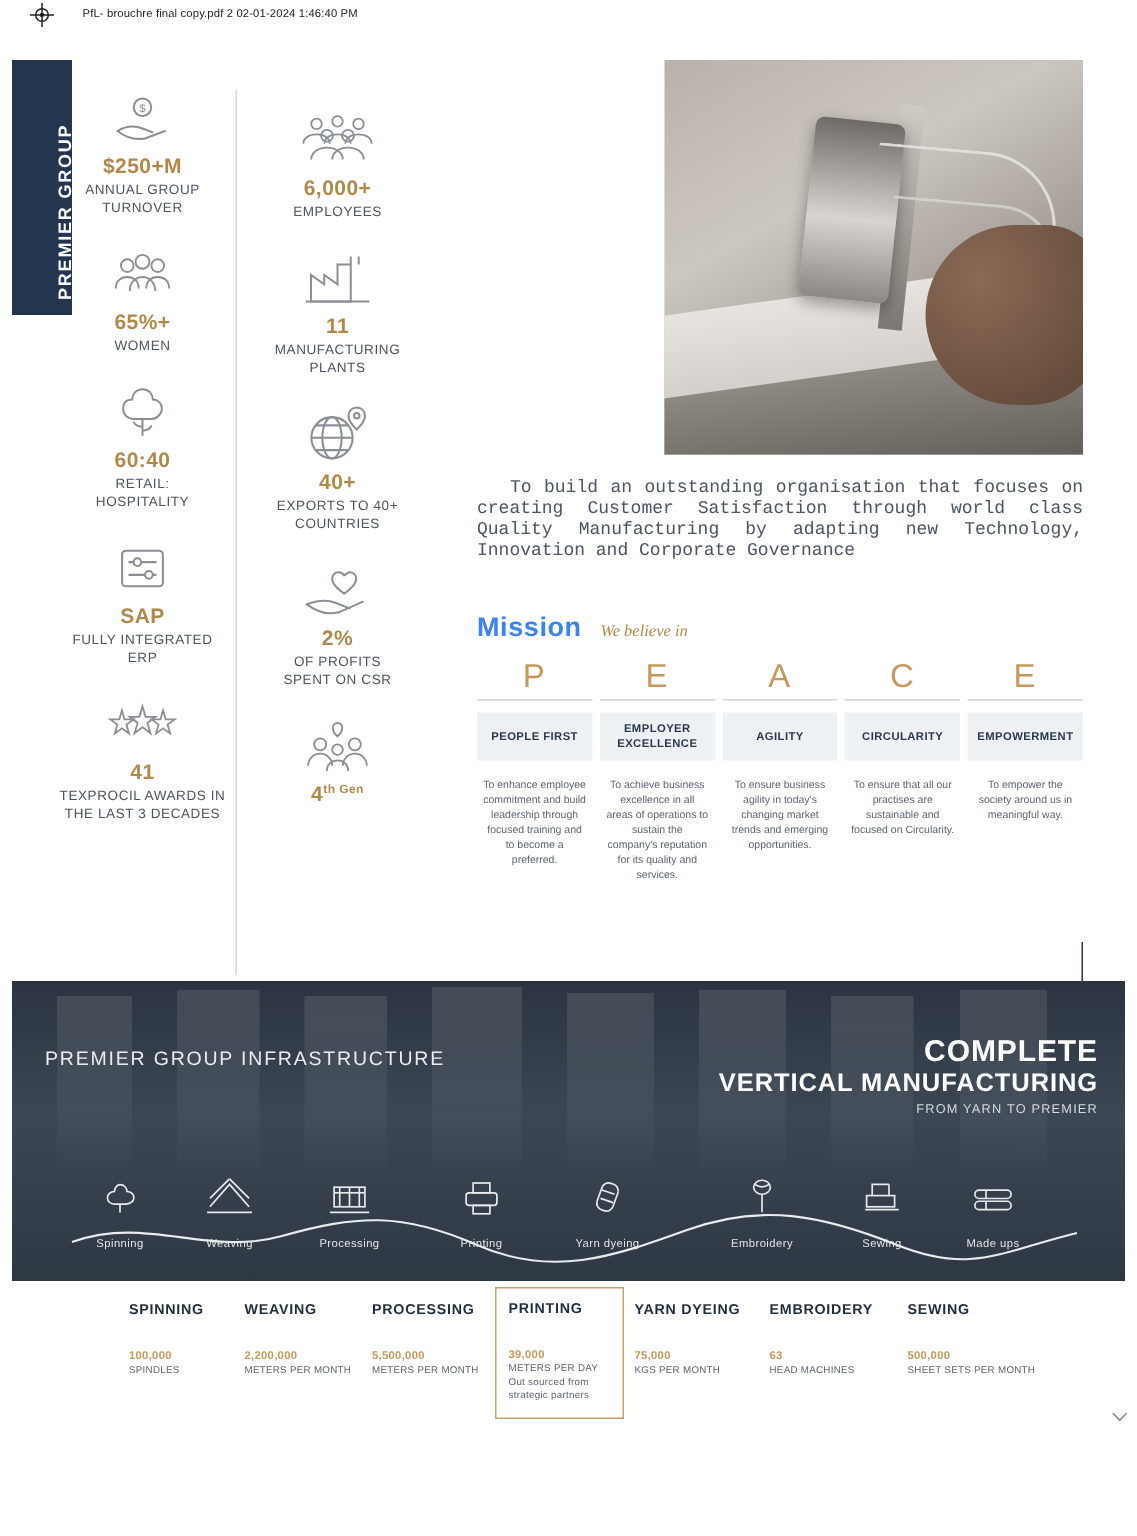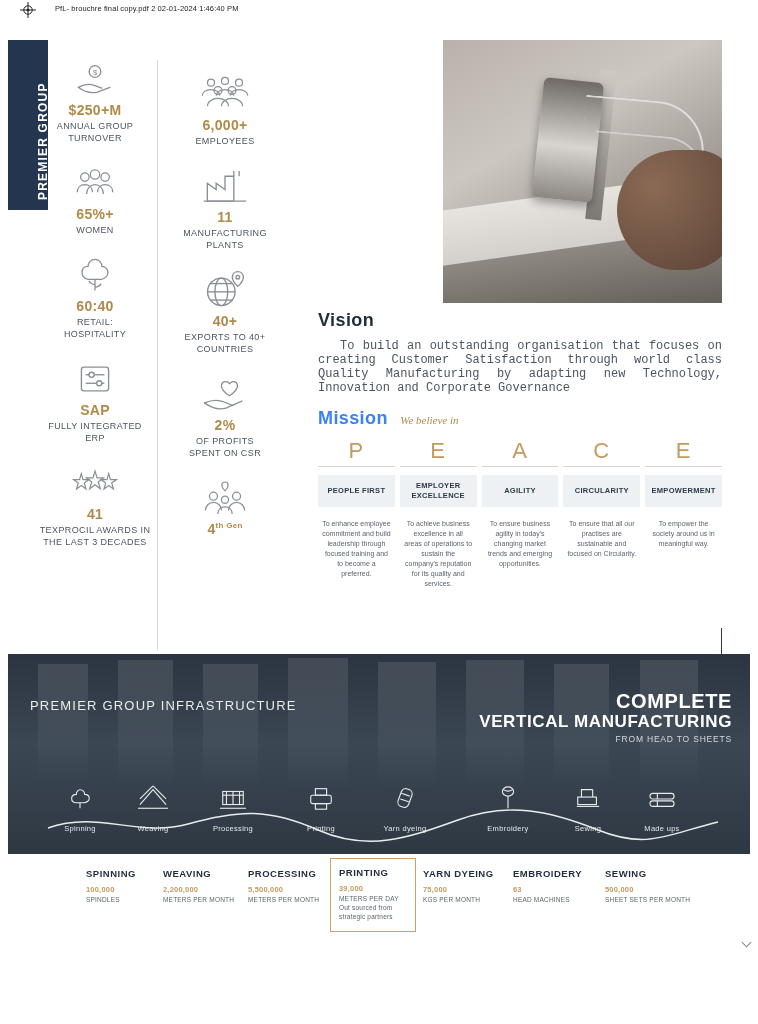--- a/index.html
+++ b/index.html
@@ -73,21 +73,21 @@
 
   .flowband{position:absolute;left:0;top:120px;width:742px;height:80px;}
   .flow-line{position:absolute;left:0;top:30px;width:742px;height:40px;}
   .node{position:absolute;text-align:center;color:#eceff2;width:80px;}
   .node .nico{height:38px;display:flex;align-items:flex-end;justify-content:center;color:#e8ebee;}
   .node .nlbl{font-size:7.5px;margin-top:12px;letter-spacing:.3px;color:#e4e7ea;}
 
   .infra-bottom{position:absolute;left:0;top:200px;width:742px;height:90px;background:#fff;}
   .metric{position:absolute;top:14px;width:100px;}
   .metric .mhead{font-size:9.5px;font-weight:bold;color:#1f2d3d;letter-spacing:.5px;}
-  .metric .mval{font-size:7.5px;font-weight:bold;color:#c49a5e;margin-top:6px;letter-spacing:.2px;}
+  .metric .mval{font-size:7.5px;font-weight:bold;color:#c49a5e;margin-top:20px;letter-spacing:.2px;}
   .metric .munit{font-size:6.5px;color:#5b6470;margin-top:1px;letter-spacing:.2px;line-height:9px;}
   .metric.boxed{border:1px solid #c9a06a;padding:8px 8px 10px 8px;top:4px;left:322px;width:68px;}
   .metric.boxed .mhead{color:#1f2d3d;}
 
   .caret{position:absolute;right:8px;bottom:78px;width:6px;height:6px;border-right:1px solid #888;border-bottom:1px solid #888;transform:rotate(45deg);}
 </style>
 </head>
 <body>
 
 <div class="topbar">
@@ -272,21 +272,20 @@
     <div class="plate"></div>
     <div class="plate2"></div>
     <div class="needlebar"></div>
     <div class="foot"></div>
     <div class="wire"></div>
     <div class="wire2"></div>
     <div class="finger"></div>
   </div>
 
   <div class="vision-wrap">
-    <div class="vtitle">Vision</div>
     <div class="vtext">To build an outstanding organisation that focuses on creating Customer Satisfaction through world class Quality Manufacturing by adapting new Technology, Innovation and Corporate Governance</div>
   </div>
 
   <div class="mission-head">
     <span class="mtitle">Mission</span>
     <span class="msub">We believe in</span>
   </div>
 
   <div class="peace">
     <div class="pcol">
@@ -332,21 +331,21 @@
         <div class="r" style="left:280px;top:4px;width:60px;height:135px;"></div>
         <div class="r" style="left:370px;top:8px;width:58px;height:128px;"></div>
         <div class="r" style="left:458px;top:6px;width:58px;height:130px;"></div>
         <div class="r" style="left:546px;top:10px;width:55px;height:124px;"></div>
         <div class="r" style="left:632px;top:6px;width:58px;height:130px;"></div>
       </div>
 
       <div class="infra-title">PREMIER GROUP INFRASTRUCTURE</div>
       <div class="infra-r1">COMPLETE</div>
       <div class="infra-r2">VERTICAL MANUFACTURING</div>
-      <div class="infra-r3">FROM HEAD TO SHEETS</div>
+      <div class="infra-r3">FROM YARN TO PREMIER</div>
 
       <div class="flowband">
         <svg class="flow-line" viewBox="0 0 742 40" preserveAspectRatio="none">
           <path d="M40 24 C 90 6, 130 34, 180 20 S 260 4, 310 26 S 400 34, 450 16 S 540 6, 590 26 S 660 30, 710 18" fill="none" stroke="#e9ecef" stroke-width="1.4"></path>
         </svg>
 
         <div class="node" style="left:32px;top:0;">
           <div class="nico">
             <svg width="26" height="26" viewBox="0 0 28 28" fill="none" stroke="#e8ebee" stroke-width="1.2">
               <path d="M14 4c3 0 5 2.5 5 5 3 0 5 2 5 4.5S21 18 18 18h-8c-3 0-5-2-5-4.5S7 9 10 9c0-2.5 2-5 4-5z"></path>

